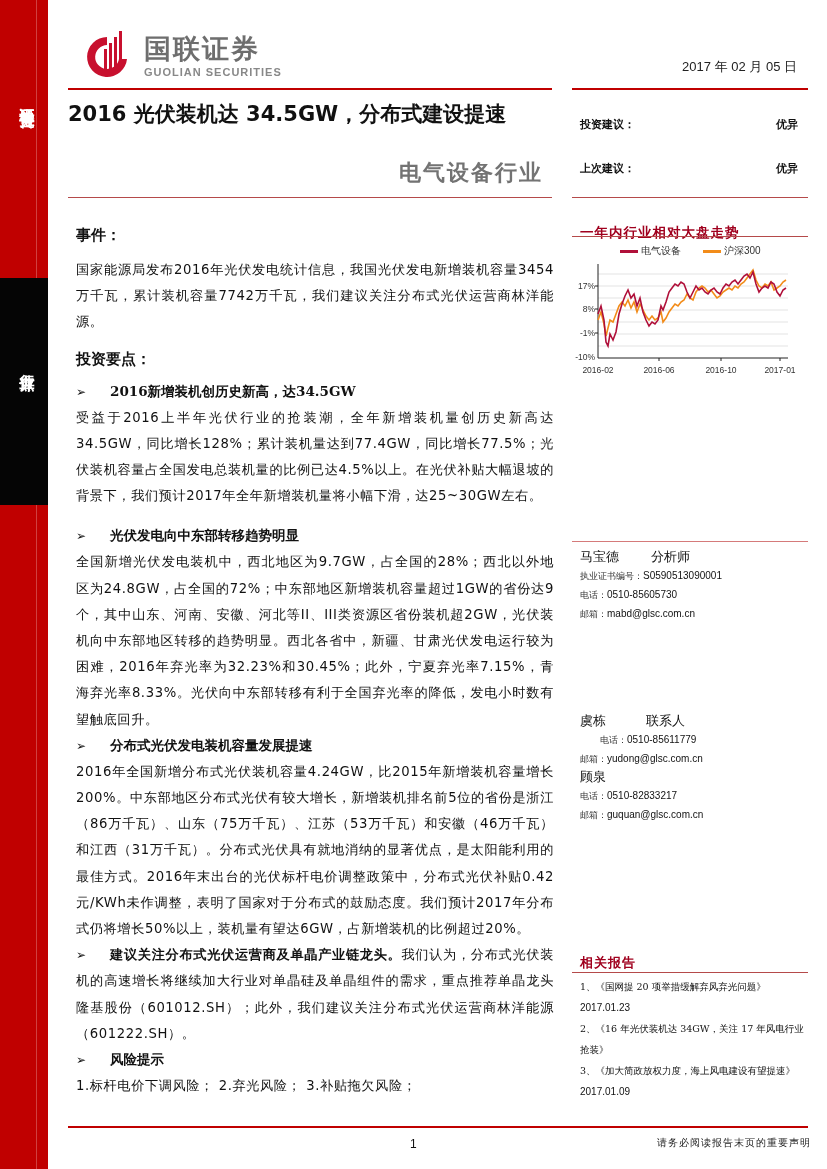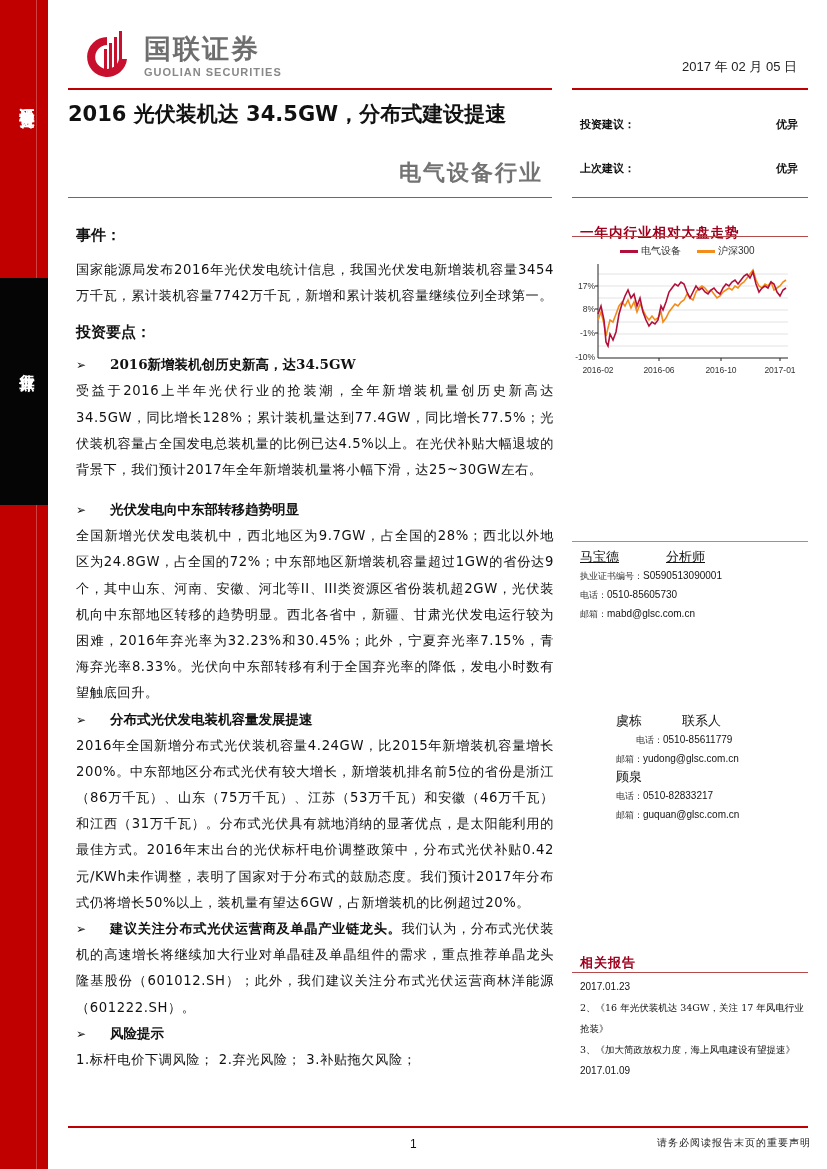--- a/index.html
+++ b/index.html
@@ -34,21 +34,21 @@
   
   .main { position: absolute; left: 76px; top: 206px; width: 478px; }
   .h-sec { font-family: "DejaVu Serif", serif; font-weight: bold; font-size: 15px; color: #111; }
   .para { font-family: "DejaVu Sans", sans-serif; font-size: 13.2px; line-height: 26.2px; color: #111; text-align: justify; letter-spacing: 0.6px; }
   .bullet { display: flex; align-items: center; font-family: "DejaVu Serif", serif; font-weight: bold; font-size: 13.5px; color: #111; height: 26px; }
   .bullet .arrow { width: 34px; font-size: 12px; font-weight: normal; }
   .para b { font-family: "DejaVu Serif", serif; }
 
   
   .chart-title { position: absolute; left: 580px; top: 216px; font-family: Liberation Serif, serif; font-weight: bold; font-size: 13.5px; color: #a0001e; letter-spacing: 1px; margin-top: 8px; }
-  .legend { position: absolute; left: 620px; top: 244px; display: flex; align-items: center; font-size: 10px; color: #333; gap: 6px; }
+  .legend { position: absolute; left: 620px; top: 244px; display: flex; align-items: center; font-size: 10px; color: #333; gap: 12px; }
   .legend .sw { display: inline-block; width: 18px; height: 3px; vertical-align: middle; margin-right: 3px; }
 
   .contact { position: absolute; left: 580px; font-size: 10px; color: #111; }
   .contact .name { font-family: "DejaVu Serif", serif; font-size: 13px; }
   .contact .lbl { font-family: "DejaVu Serif", serif; font-size: 9px; color: #333; }
 
   .related-title { position: absolute; left: 580px; top: 954px; font-family: "DejaVu Serif", serif; font-weight: bold; font-size: 13px; color: #a0001e; letter-spacing: 1px; text-align: right; }
   .related-list { position: absolute; left: 580px; top: 976px; width: 230px; font-size: 10px; line-height: 21px; color: #111; }
   .related-list .t { font-family: "DejaVu Serif", serif; font-size: 9.5px; }
 
@@ -94,21 +94,21 @@
 <div class="rating-row" style="top:161px;">
   <span>上次建议：</span>
   <span>优异</span>
 </div>
 
 <div class="rule thin" style="left:68px; top:197px; width:484px; background:#b54a4a;"></div>
 <div class="rule thin" style="left:572px; top:197px; width:236px; background:#b54a4a;"></div>
 
 <div class="main">
   <div class="h-sec" style="margin-top:20px;">事件：</div>
-  <p class="para" style="margin-top:12px;">国家能源局发布2016年光伏发电统计信息，我国光伏发电新增装机容量3454万千瓦，累计装机容量7742万千瓦，新增和累计装机容量继续位列全球第一。</p>
+  <p class="para" style="margin-top:12px;">国家能源局发布2016年光伏发电统计信息，我国光伏发电新增装机容量3454万千瓦，累计装机容量7742万千瓦，我们建议关注分布式光伏运营商林洋能源。</p>
   <div class="h-sec" style="margin-top:14px;">投资要点：</div>
 
   <div class="bullet" style="margin-top:10px;">
     <span class="arrow">➢</span>
     <span>2016新增装机创历史新高，达34.5GW</span>
   </div>
   <p class="para">受益于2016上半年光伏行业的抢装潮，全年新增装机量创历史新高达34.5GW，同比增长128%；累计装机量达到77.4GW，同比增长77.5%；光伏装机容量占全国发电总装机量的比例已达4.5%以上。在光伏补贴大幅退坡的背景下，我们预计2017年全年新增装机量将小幅下滑，达25~30GW左右。</p>
 
   <div class="bullet" style="margin-top:14px;">
     <span class="arrow">➢</span>
@@ -178,44 +178,45 @@
   </g>
 
   <polyline fill="none" stroke="#f28c1a" stroke-width="1.6" points="32,58 35,50 38,62 40,74 42,66 44,58 47,60 50,52 53,44 56,40 59,44 62,38 65,46 68,40 71,50 74,42 77,48 80,54 83,58 86,54 89,58 92,56 95,50 97,60 100,56 103,50 106,46 109,42 112,44 115,40 118,38 121,32 124,36 127,38 130,30 133,26 136,24 139,26 142,30 145,28 148,32 151,36 154,34 157,30 160,28 163,26 166,28 169,24 172,26 175,22 178,20 181,16 184,12 187,8 190,18 193,24 196,26 199,22 202,24 205,20 208,28 211,26 214,24 217,20 220,18"></polyline>
 
   <polyline fill="none" stroke="#b0103a" stroke-width="1.6" points="32,52 35,44 38,58 40,80 42,84 44,72 47,78 50,70 53,52 56,42 59,34 62,28 65,36 68,32 71,44 74,36 77,50 80,58 83,64 86,60 89,62 92,58 95,44 97,48 100,40 103,30 106,26 109,22 112,24 115,20 118,22 121,30 124,36 127,30 130,24 133,28 136,26 139,30 142,32 145,28 148,26 151,30 154,32 157,26 160,22 163,24 166,20 169,18 172,22 175,18 178,14 181,12 184,16 187,10 190,22 193,30 196,26 199,24 202,26 205,20 208,22 211,30 214,34 217,28 220,26"></polyline>
 </svg>
 
 <div class="rule thin" style="left:572px; top:541px; width:236px; background:#d57a7a;"></div>
 
 <div class="contact" style="top:548px;">
-  <div style="display:flex; gap:47px;text-decoration:underline;">
+  <div style="display:flex; gap:32px;">
       <span class="name">马宝德</span>
       <span class="name">分析师</span>
     </div>
   <div style="margin-top:4px;"><span class="lbl">执业证书编号：</span><span>S0590513090001</span></div>
   <div style="margin-top:6px;"><span class="lbl">电话：</span><span>0510-85605730</span></div>
   <div style="margin-top:6px;"><span class="lbl">邮箱：</span><span>mabd@glsc.com.cn</span></div>
 </div>
 
-<div class="contact" style="top:712px;margin-left:36px;">
+<div class="contact" style="top:712px;">
   <div style="display:flex; gap:40px;">
       <span class="name">虞栋</span>
       <span class="name">联系人</span>
     </div>
   <div style="margin-top:4px;padding-left:20px;"><span class="lbl">电话：</span><span>0510-85611779</span></div>
   <div style="margin-top:6px;"><span class="lbl">邮箱：</span><span>yudong@glsc.com.cn</span></div>
   <div style="margin-top:2px;"><span class="name">顾泉</span></div>
   <div style="margin-top:4px;"><span class="lbl">电话：</span><span>0510-82833217</span></div>
   <div style="margin-top:6px;"><span class="lbl">邮箱：</span><span>guquan@glsc.com.cn</span></div>
 </div>
 
 <div class="related-title">相关报告</div>
 <div class="rule thin" style="left:572px; top:972px; width:236px; background:#b54a4a;"></div>
 <div class="related-list">
+  <div class="t">1、《国网提 20 项举措缓解弃风弃光问题》</div>
   <div>2017.01.23</div>
   <div class="t" style="line-height:21px;">2、《16 年光伏装机达 34GW，关注 17 年风电行业抢装》</div>
   <div class="t">3、《加大简政放权力度，海上风电建设有望提速》</div>
   <div>2017.01.09</div>
 </div>
 
 <div class="rule" style="left:68px; top:1126px; width:740px;"></div>
 <div class="page-num">1</div>
 <div class="disclaimer">请务必阅读报告末页的重要声明</div>
 

